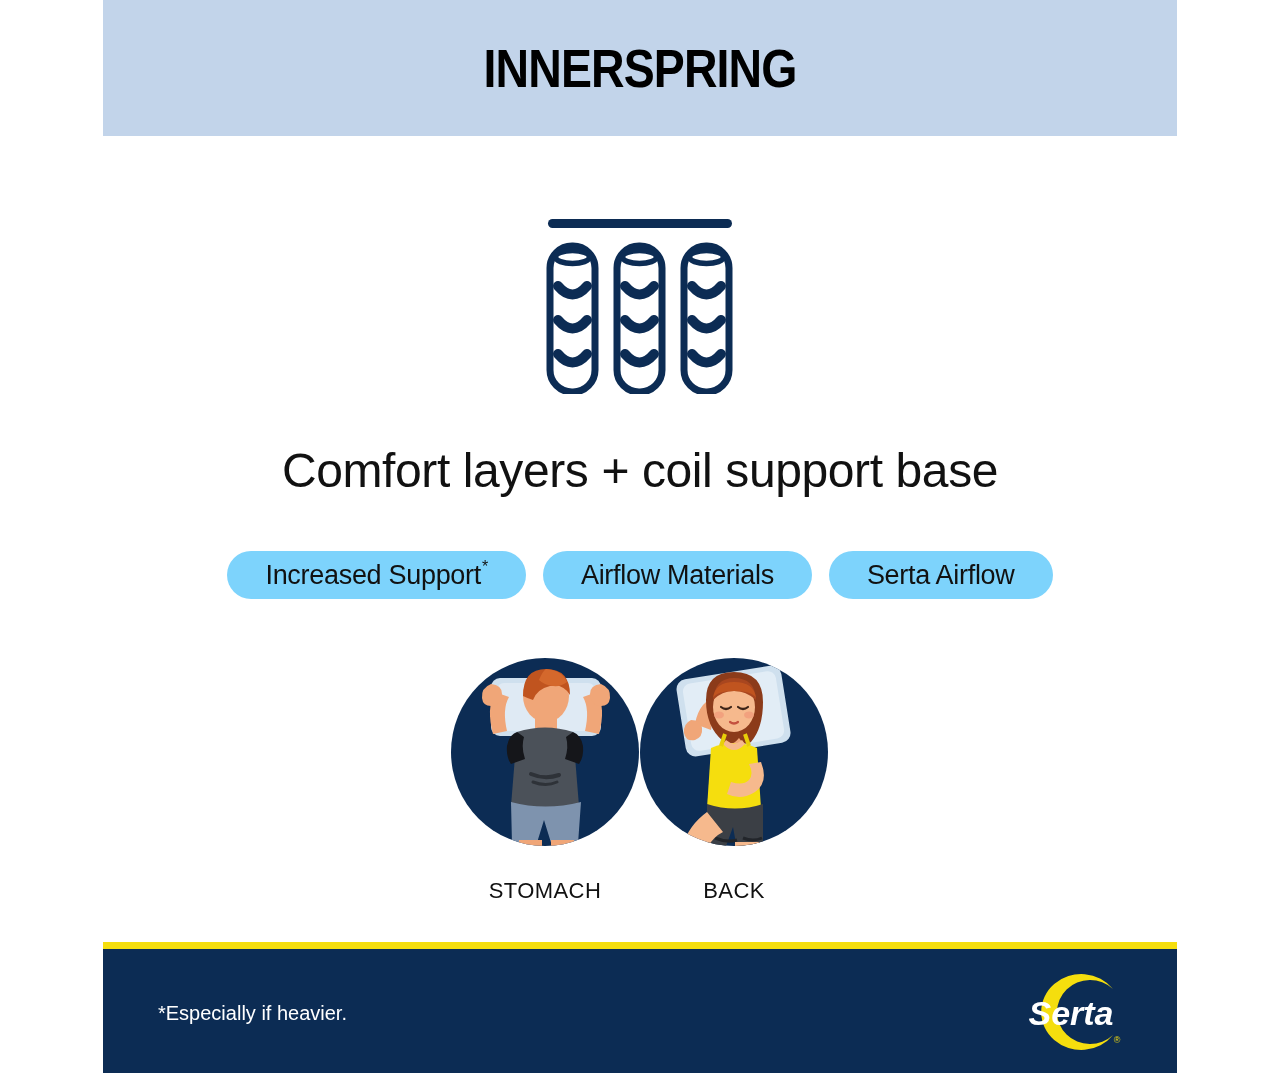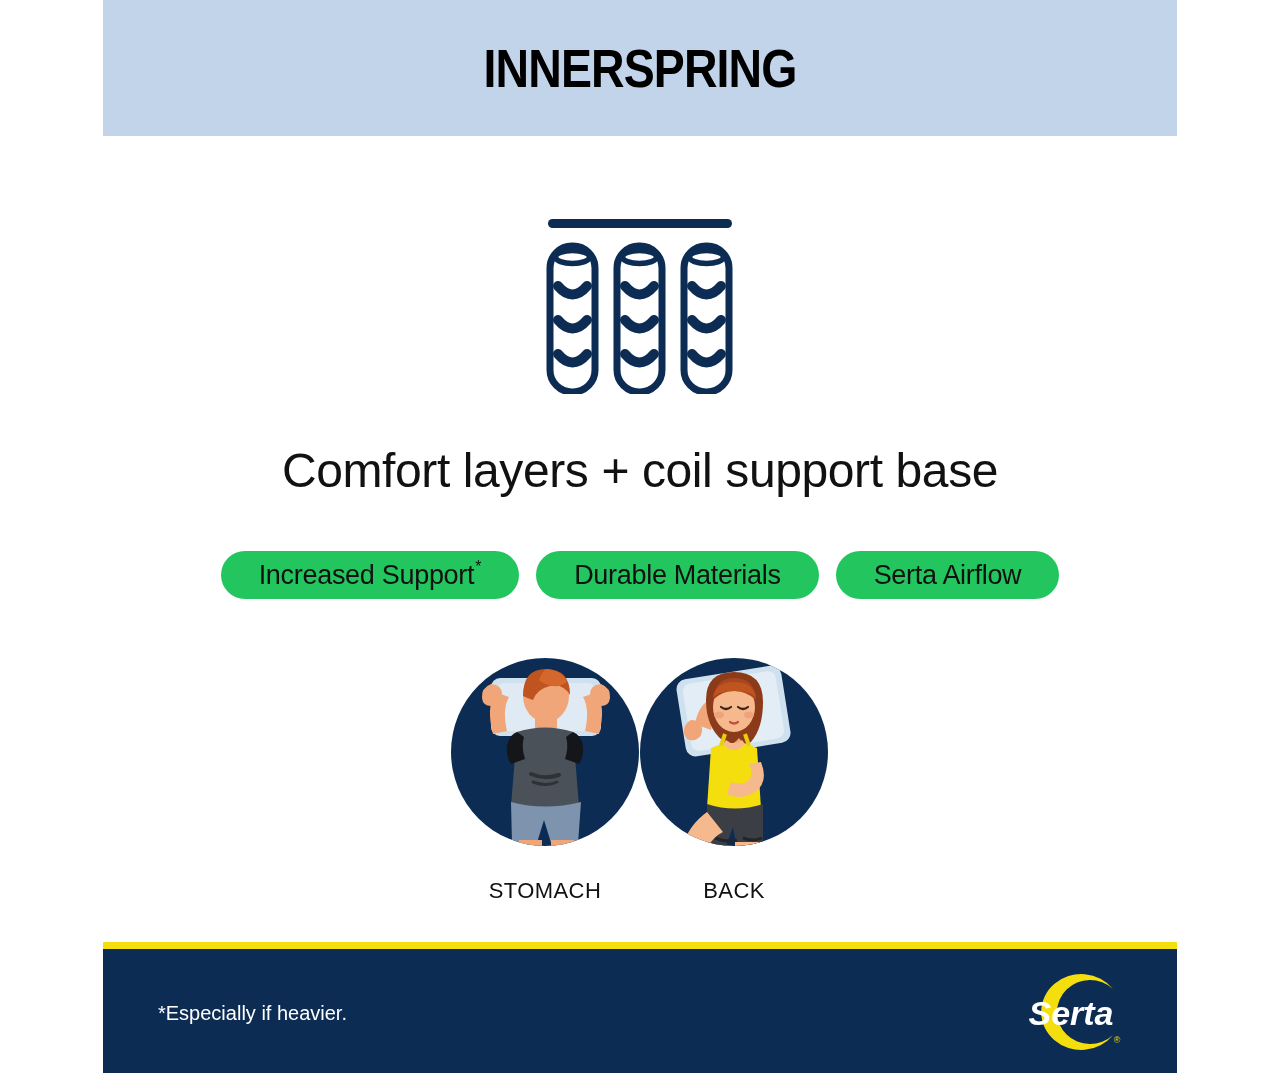--- a/index.html
+++ b/index.html
@@ -74,21 +74,21 @@
     position: absolute;
     left: 0;
     top: 551px;
     width: 1074px;
     height: 48px;
     display: flex;
     justify-content: center;
     gap: 17px;
   }
   .pill {
-    background: #22c55e;
+    background: #7dd3fc;
     border-radius: 999px;
     height: 48px;
     display: flex;
     align-items: center;
     justify-content: center;
     padding: 0 38px;
     font-size: 27px;
     font-weight: 400;
     color: #111111;
     letter-spacing: -0.3px;
@@ -202,21 +202,21 @@
   </div>
 
   <div id="tagline">Comfort layers + coil support base</div>
 
   <div id="pill-row">
     <div class="pill">
       <span>Increased Support</span>
         <sup>*</sup>
     </div>
     <div class="pill">
-      <span>Durable Materials</span>
+      <span>Airflow Materials</span>
     </div>
     <div class="pill">
       <span>Serta Airflow</span>
     </div>
   </div>
 
   <div id="positions">
 
     <div class="position">
       <svg class="pos-circle-a" viewBox="0 0 188 200">

